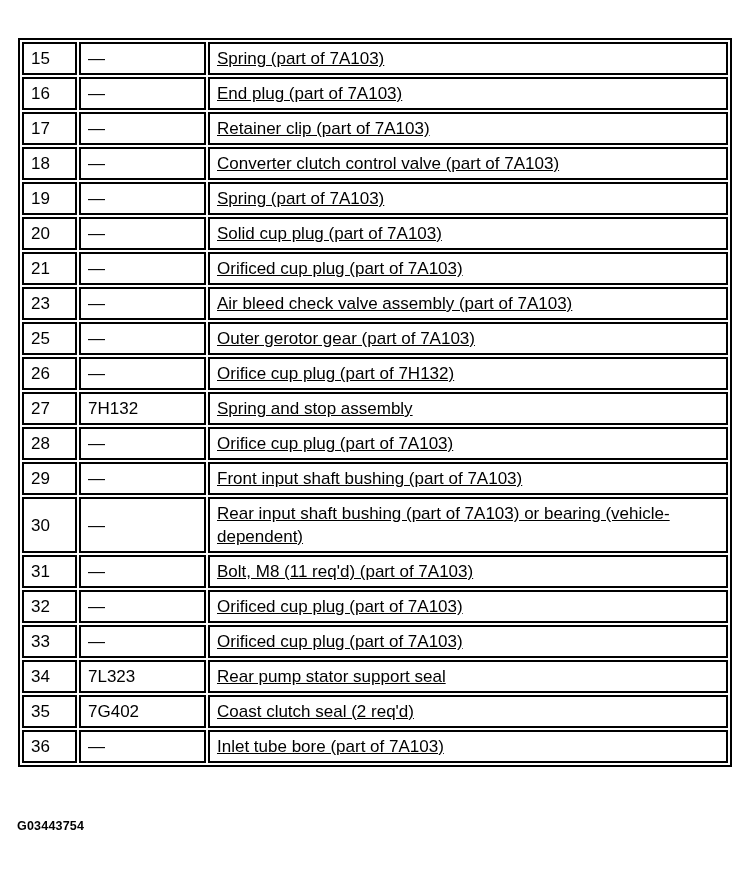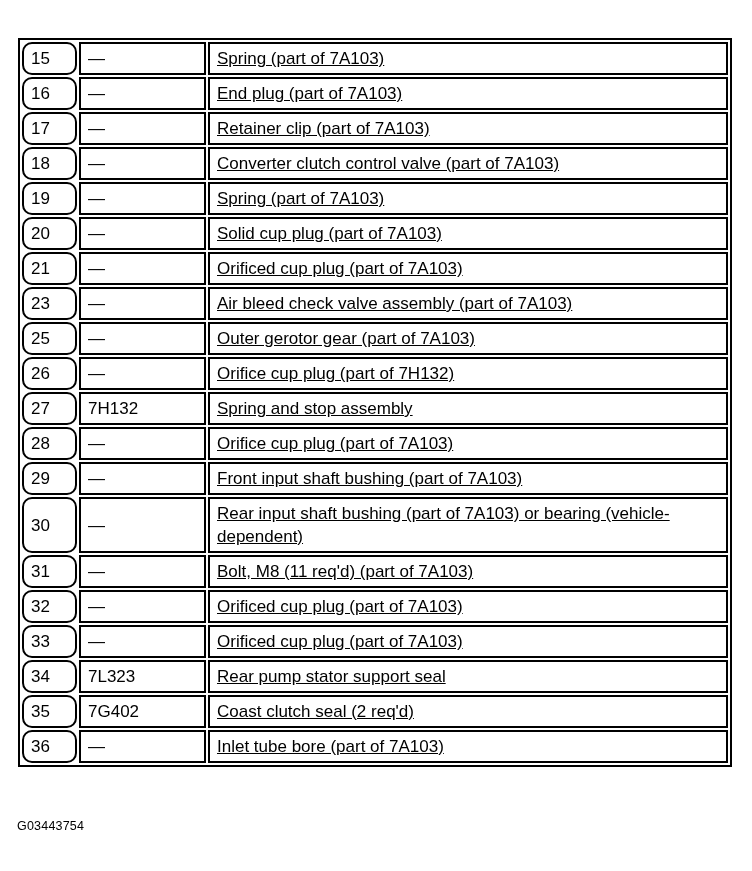--- a/index.html
+++ b/index.html
@@ -35,29 +35,29 @@
     border: 2px solid #000000;
     font-size: 17px;
     line-height: 23px;
     vertical-align: middle;
     padding: 3px 6px 3px 7px;
     height: 23px;
     background: #ffffff;
     overflow: hidden;
     word-wrap: break-word;
   }
-  td.item-cell  { width: 38px; border-radius: 10px; }
+  td.item-cell  { width: 38px; }
   td.part-cell  { width: 110px; }
   td.desc-cell  { width: auto; text-decoration: underline; }
   .figure-id {
     position: absolute;
     left: 17px;
     top: 819px;
     font-size: 12.5px;
-    font-weight: normal;
+    font-weight: bold;
     letter-spacing: 0.2px;
     color: #000000;
   }
 </style>
 </head>
 <body>
 
 <div class="page">
   <table class="parts-table">
     <tbody>

